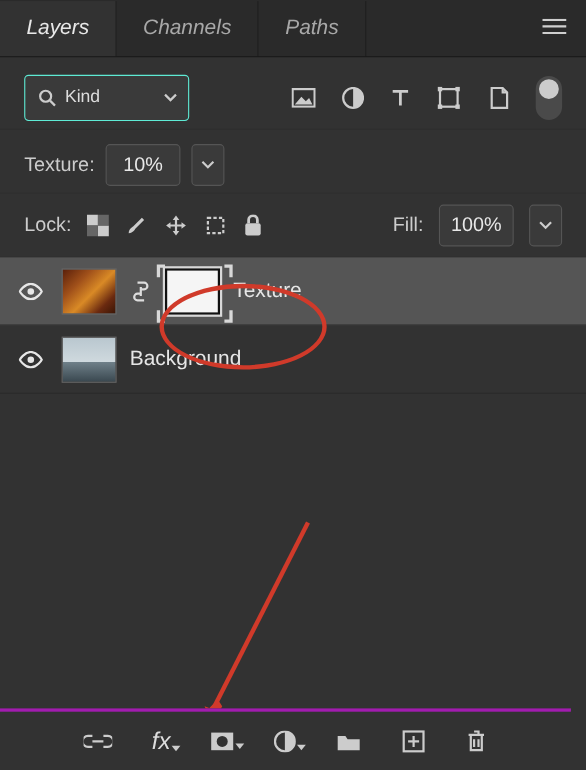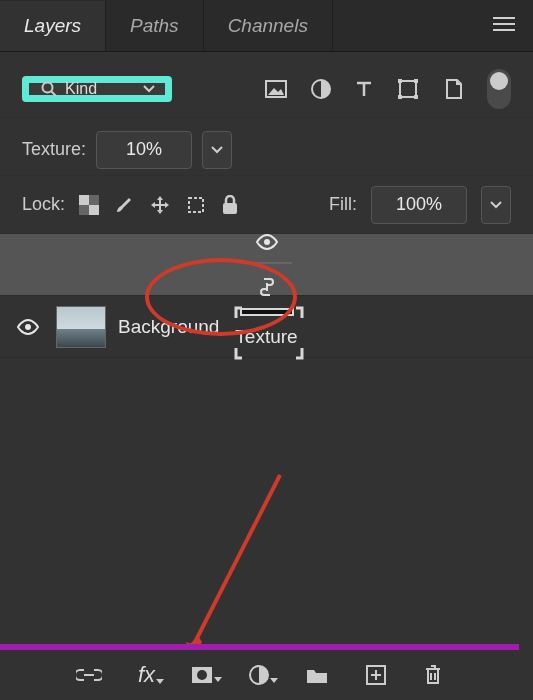--- a/index.html
+++ b/index.html
@@ -48,23 +48,23 @@
     align-items: center;
     padding: 0 22px;
     gap: 10px;
     height: 58px;
     border-bottom: 1px solid #2f2f2f;
   }
   .dropdown {
     display: flex;
     align-items: center;
     background: #3a3a3a;
-    border: 7px solid #5eead4;
+    border: 1px solid #5eead4;
     border-radius: 4px;
-    height: 26px;
+    height: 42px;
     padding: 0 10px 0 12px;
     gap: 6px;
     font-size: 16px;
     color: #ddd;
     cursor: pointer;
   }
   .kind-dd { width: 150px; justify-content: space-between; }
   .kind-left { display:flex; align-items:center; gap:8px;}
   .filter-icons { flex:1; display:flex; gap:24px; justify-content: flex-end; align-items:center; }
   .icon, .ficon { display:inline-flex; align-items:center; justify-content:center; }
@@ -75,41 +75,41 @@
   .pill::before {
     content:""; position:absolute; top:3px; left:3px;
     width:18px; height:18px; border-radius:50%; background:#ccc;
   }
   
   .row.blend { padding-top:6px; }
   .blend-dd { width:242px; justify-content:space-between; }
   .opacity-label { font-size:18px; color:#ccc; }
   .opacity-box {
     background:#3a3a3a; border:1px solid #555; border-radius:4px;
-    height:38px; width:96px; display:flex; align-items:center; justify-content:center;
+    height:38px; width:68px; display:flex; align-items:center; justify-content:center;
     font-size:18px; color:#e8e8e8;
   }
   .caret-box {
     width:30px; height:38px; border:1px solid #555; border-radius:4px;
     display:flex; align-items:center; justify-content:center; background:#3a3a3a;
   }
   
   .row.lock { font-size:18px; gap:14px; }
   .lock-icons { display:flex; gap:14px; align-items:center; }
   .lock-spacer { flex:1; }
   
   .layers-list { }
   .layer {
     display:flex; align-items:center;
     height:62px;
     padding: 0 12px;
     gap:12px;
     border-bottom:1px solid #2b2b2b;
   }
-  .layer.sel { background:#555555;flex-direction:column; }
+  .layer.sel { background:#555555; }
   .eye { width:32px; display:flex; justify-content:center; }
   .thumb {
     width:50px; height:42px; background:#888;
     border:1px solid #666;
   }
   .thumb.texture {
     background: linear-gradient(135deg, #5a1f0a 0%, #a0501a 30%, #d98a26 55%, #6b2a10 80%, #3a1505 100%);
   }
   .thumb.bg {
     background: linear-gradient(to bottom, #b9c7cf 0%, #cfd9de 55%, #6e7f88 56%, #3a4850 100%);
@@ -142,40 +142,40 @@
   .arrow-wrap {
     position:absolute; left:180px; top:470px;
     pointer-events:none;
   }
 
   
   .bottom-bar {
     position:absolute; left:0; right:14px; bottom:0;
     height:56px;
     background:#323232;
-    border-top:6px solid #a21caf;
+    border-top:3px solid #a21caf;
     display:flex; align-items:center; justify-content:center;
     gap:36px;
     padding:0 20px;
   }
   .bottom-bar .bicon { cursor:pointer; display:flex; align-items:center; }
   .fx-text { font-style:italic; font-size:22px; color:#ddd; position:relative; }
   .fx-text::after { content:""; position:absolute; right:-9px; bottom:4px; border-left:4px solid transparent; border-right:4px solid transparent; border-top:5px solid #ccc;}
   .mini-caret::after { content:""; position:absolute; right:-9px; bottom:2px; border-left:4px solid transparent; border-right:4px solid transparent; border-top:5px solid #ccc;}
   .rel { position:relative; }
 </style>
 </head>
 <body>
 
 <div class="panel">
 
   <div class="tabs">
     <div class="tab active">Layers</div>
+    <div class="tab">Channels</div>
     <div class="tab">Paths</div>
-    <div class="tab">Channels</div>
     <div class="tabs-spacer"></div>
     <div class="menu-btn">
       <svg width="22" height="14" viewBox="0 0 22 14">
           <path stroke="#cfcfcf" stroke-width="2" d="M0 1h22M0 7h22M0 13h22"></path>
         </svg>
     </div>
   </div>
 
   <div class="row" style="margin-top:8px;">
     <div class="dropdown kind-dd">

